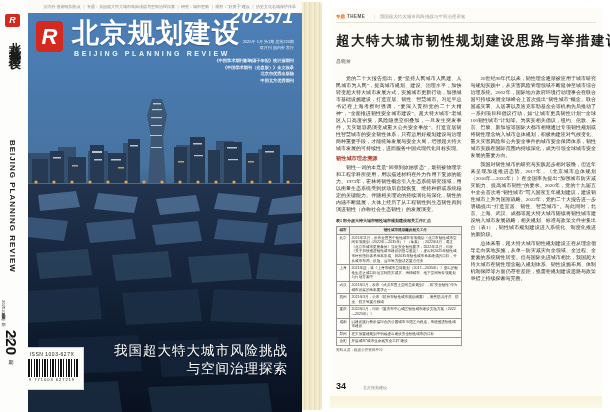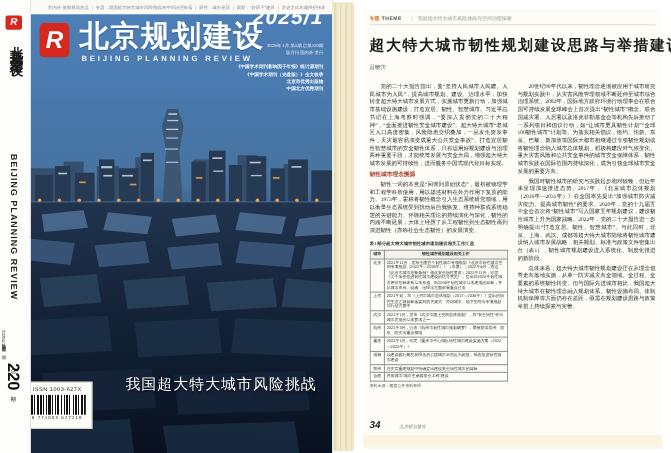--- a/index.html
+++ b/index.html
@@ -78,21 +78,21 @@
          font-family:"Liberation Serif","DejaVu Serif",serif; overflow:hidden; }
   .col p { text-indent:10px; margin-bottom:2px; }
   .subhead { color:#a8392a; font-weight:bold; font-size:5.2px; margin:3px 0 2px; }
   .tbl-caption { font-size:4px; color:#333; text-align:left; margin:4px 0 2px; font-weight:bold; }
   table.wtable { width:100%; border-collapse:collapse; font-size:3.6px; line-height:4.6px;
                  color:#333; text-align:left; font-family:"Liberation Sans","DejaVu Sans",sans-serif; }
   table.wtable th, table.wtable td { border:0.5px solid #999; padding:1px 1.5px; vertical-align:top; }
   table.wtable th { text-align:center; font-weight:bold; background:#f4f2ea; }
   table.wtable td.city { width:13px; text-align:center; }
   .tbl-source { font-size:3.6px; color:#555; margin-top:1.5px; }
-  .page-footer { position:absolute; left:6px; bottom:5px; display:flex; align-items:baseline; gap:17px;font-style:italic; }
+  .page-footer { position:absolute; left:6px; bottom:5px; display:flex; align-items:baseline; gap:17px; }
   .page-num { font-size:9px; font-weight:bold; color:#1a1a1a; }
   .footer-journal { font-size:4px; color:#888; }
 </style>
 </head>
 <body>
 
 <div class="stage">
 
   <div class="magazine">
 
@@ -239,20 +239,21 @@
           <polygon points="130,246 250,242 254,278 134,282"></polygon>
         </g>
         <g fill="#21374f" opacity="0.6">
           <polygon points="0,290 90,286 94,317 0,317"></polygon>
           <polygon points="120,292 240,288 244,317 124,317"></polygon>
         </g>
       </svg>
 
       <div class="cover-title">
         <div>我国超大特大城市风险挑战</div>
+        <div>与空间治理探索</div>
       </div>
 
       <div class="barcode-box">
         <div class="barcode-issn">ISSN 1003-627X</div>
         <div class="barcode-bars"></div>
         <div class="barcode-num">9 771003 627219</div>
       </div>
     </div>
 
     <div class="page-edges"></div>

